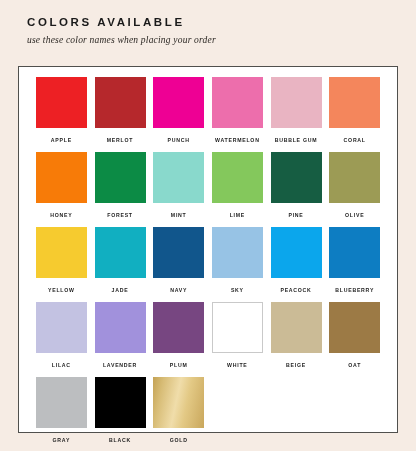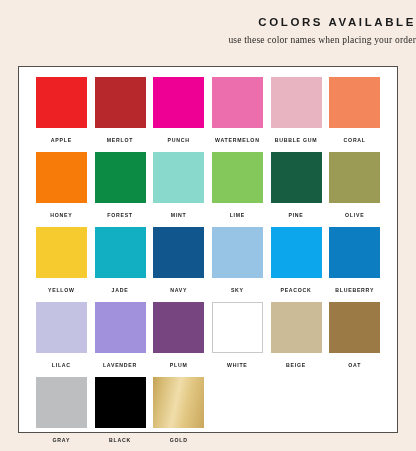--- a/index.html
+++ b/index.html
@@ -17,34 +17,36 @@
   .page {
     position: relative;
     width: 416px;
     height: 451px;
     background: #f6ece4;
     box-sizing: border-box;
   }
 
   
   .header {
-    text-align: right;
+    text-align: left;
     padding-top: 15px;
+    padding-left: 27px;
   }
   .title {
     font-family: "Liberation Sans", sans-serif;
     font-size: 11.5px;
     font-weight: bold;
     letter-spacing: 2.6px;
     color: #1a1a1a;
     margin: 0;
     line-height: 14px;
   }
   .subtitle {
     font-family: "Liberation Serif", serif;
+    font-style: italic;
     font-size: 9.5px;
     letter-spacing: 0.2px;
     color: #2a2622;
     margin: 6px 0 0 0;
     line-height: 11px;
   }
 
   
   .card {
     position: absolute;

